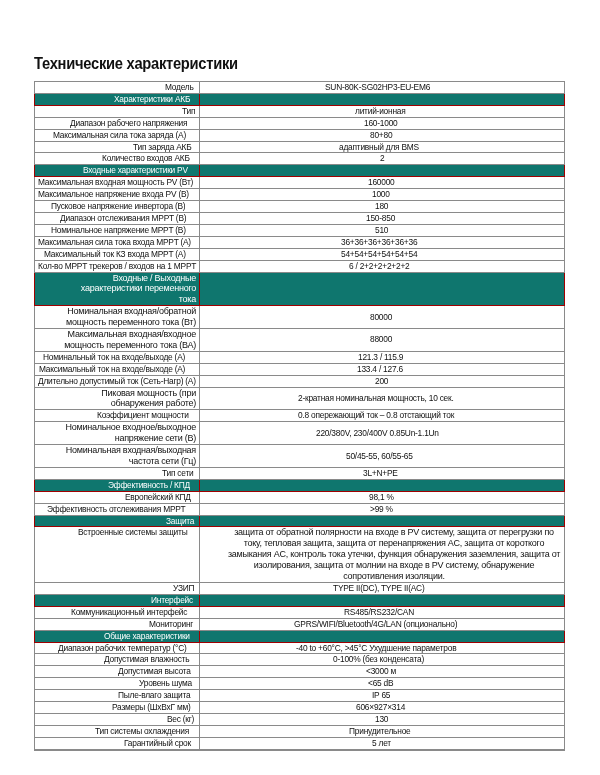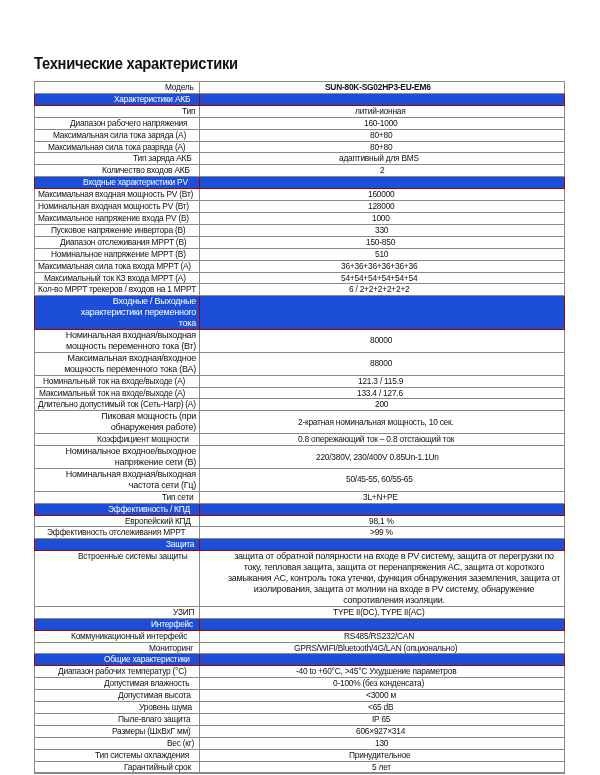--- a/index.html
+++ b/index.html
@@ -6,22 +6,22 @@
   body { width: 600px; height: 775px; position: relative; overflow: hidden; font-family: "Liberation Sans", sans-serif; color: #111; }
   .title { position: absolute; left: 34px; top: 55px; font-size: 16px; font-weight: bold; letter-spacing: -0.3px; transform: scaleX(0.92); transform-origin: left top; margin: 0; }
   table.spec { position: absolute; left: 34px; top: 81px; width: 530px; border-collapse: collapse; table-layout: fixed; font-size: 9px; line-height: 10.9px; }
   table.spec col.c1 { width: 165px; }
   table.spec col.c2 { width: 365px; }
   table.spec td { border: 1px solid #8a8a8a; padding: 0 3px; overflow: hidden; letter-spacing: -0.25px; }
   table.spec td .sq { display: inline-block; transform: scaleX(0.93); transform-origin: left center; white-space: nowrap; }
   td.lbl { text-align: right; vertical-align: middle; }
   td.val { text-align: center; vertical-align: middle; }
   td.val .sq { transform-origin: center center; }
-  td.val.bold { font-weight: bold; margin-top: 40px; }
-  tr.section td { background: #1d4ed8; color: #ffffff; border-color: #a00000; }
+  td.val.bold { font-weight: normal; margin-top: 40px; }
+  tr.section td { background: #0f766e; color: #ffffff; border-color: #a00000; }
   tr.wrapval td.lbl { vertical-align: top; }
   td.wrap { white-space: normal; }
   td.wrap span { white-space: normal; margin-left: 24px; }
   .multi { display: block; white-space: normal; }
 </style>
 </head>
 <body>
 
 <h1 class="title">Технические характеристики</h1>
 
@@ -45,50 +45,42 @@
       </tr>
       <tr>
         <td class="lbl"><span class="sq">Диапазон рабочего напряжения</span></td>
         <td class="val"><span class="sq">160-1000</span></td>
       </tr>
       <tr>
         <td class="lbl"><span class="sq">Максимальная сила тока заряда (А)</span></td>
         <td class="val"><span class="sq">80+80</span></td>
       </tr>
       <tr>
-        <td class="lbl"><span class="sq">Максимальная сила тока разряда (А)</span></td>
-        <td class="val"><span class="sq">80+80</span></td>
-      </tr>
-      <tr>
         <td class="lbl"><span class="sq">Тип заряда АКБ</span></td>
         <td class="val"><span class="sq">адаптивный для BMS</span></td>
       </tr>
       <tr>
         <td class="lbl"><span class="sq">Количество входов АКБ</span></td>
         <td class="val"><span class="sq">2</span></td>
       </tr>
       <tr class="section">
         <td class="lbl"><span class="sq">Входные характеристики PV</span></td>
         <td></td>
       </tr>
       <tr>
         <td class="lbl"><span class="sq">Максимальная входная мощность PV (Вт)</span></td>
         <td class="val"><span class="sq">160000</span></td>
       </tr>
       <tr>
-        <td class="lbl"><span class="sq">Номинальная входная мощность PV (Вт)</span></td>
-        <td class="val"><span class="sq">128000</span></td>
-      </tr>
-      <tr>
         <td class="lbl"><span class="sq">Максимальное напряжение входа PV (В)</span></td>
         <td class="val"><span class="sq">1000</span></td>
       </tr>
       <tr>
         <td class="lbl"><span class="sq">Пусковое напряжение инвертора (В)</span></td>
-        <td class="val"><span class="sq">330</span></td>
+        <td class="val"><span class="sq">180</span></td>
       </tr>
       <tr>
         <td class="lbl"><span class="sq">Диапазон отслеживания MPPT (В)</span></td>
         <td class="val"><span class="sq">150-850</span></td>
       </tr>
       <tr>
         <td class="lbl"><span class="sq">Номинальное напряжение MPPT (В)</span></td>
         <td class="val"><span class="sq">510</span></td>
       </tr>
       <tr>
@@ -104,21 +96,21 @@
         <td class="val"><span class="sq">6 / 2+2+2+2+2+2</span></td>
       </tr>
       <tr class="section">
         <td class="lbl wrap">
           <span class="multi">Входные / Выходные характеристики переменного тока</span>
         </td>
         <td></td>
       </tr>
       <tr>
         <td class="lbl wrap">
-          <span class="multi">Номинальная входная/выходная мощность переменного тока (Вт)</span>
+          <span class="multi">Номинальная входная/обратной мощность переменного тока (Вт)</span>
         </td>
         <td class="val"><span class="sq">80000</span></td>
       </tr>
       <tr>
         <td class="lbl wrap">
           <span class="multi">Максимальная входная/входное мощность переменного тока (ВА)</span>
         </td>
         <td class="val"><span class="sq">88000</span></td>
       </tr>
       <tr>

